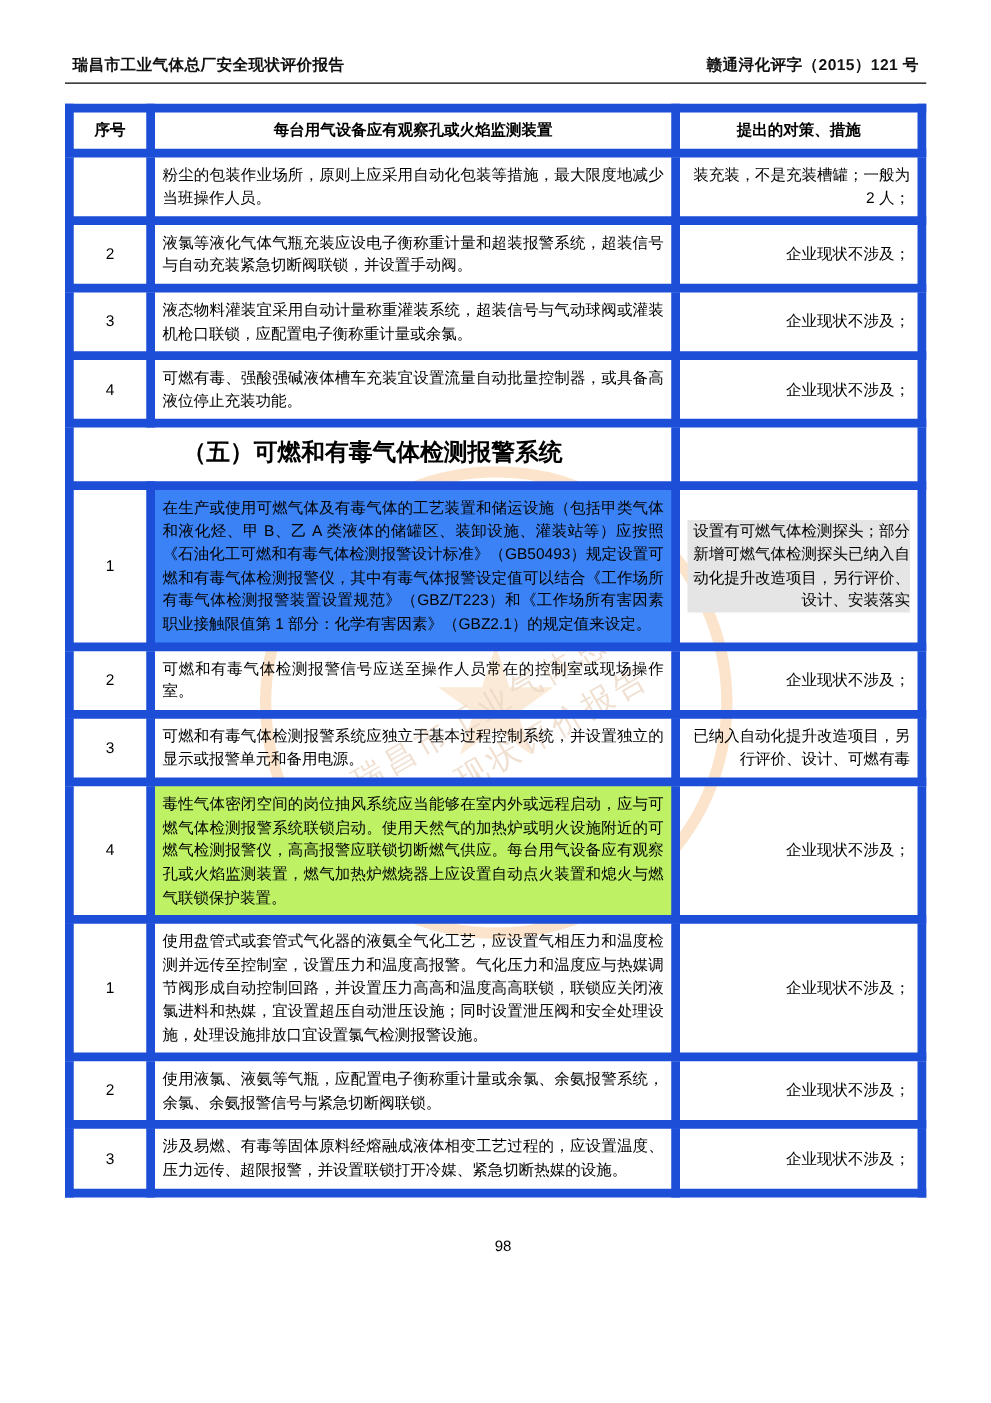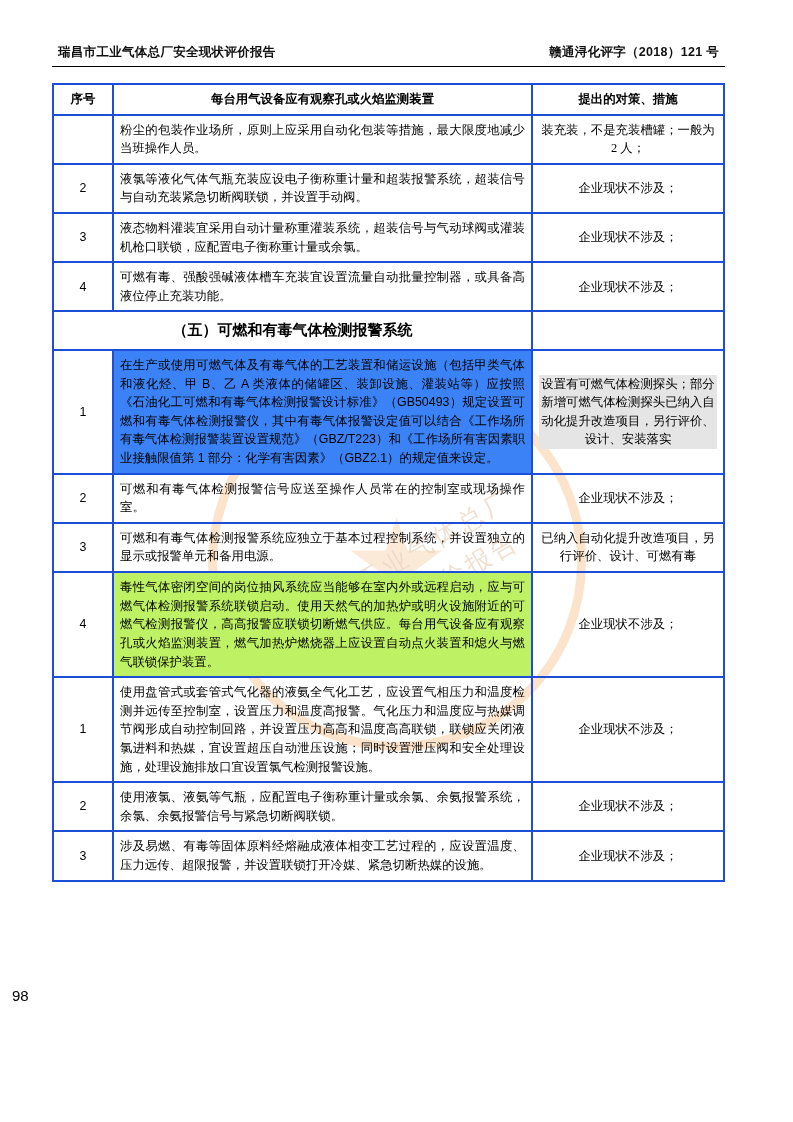--- a/index.html
+++ b/index.html
@@ -13,21 +13,21 @@
     font-family: "Liberation Sans", "DejaVu Sans", sans-serif;
     color: #000000;
     position: relative;
     overflow: hidden;
   }
   .page {
     position: relative;
     width: 793px;
     height: 1044px;
     box-sizing: border-box;
-    padding: 44px 68px 0 52px;
+    padding: 44px 52px 0 52px;
   }
   
   .header {
     display: flex;
     justify-content: space-between;
     align-items: flex-end;
     font-size: 12.5px;
     font-weight: bold;
     letter-spacing: 0.3px;
     padding: 0 6px 5px 6px;
@@ -96,21 +96,21 @@
   
   table.main {
     width: 100%;
     border-collapse: collapse;
     table-layout: fixed;
     position: relative;
     z-index: 2;
     background: transparent;
   }
   table.main td, table.main th {
-    border: 2px solid #1d4ed8;
+    border: 7px solid #1d4ed8;
     vertical-align: middle;
     padding: 5px 6px;
     font-size: 12.4px;
     line-height: 1.5;
   }
   th.col-no { width: 46px; }
   th.col-body { width: auto; }
   th.col-meas { width: 178px; }
   thead th {
     text-align: center;
@@ -120,53 +120,52 @@
   }
   td.no {
     text-align: center;
     font-size: 12.5px;
   }
   td.body {
     text-align: justify;
     text-justify: inter-ideograph;
   }
   td.meas {
-    text-align: center;
+    text-align: right;
     vertical-align: middle;
-    font-family: Liberation Serif, serif;
   }
   tr.section td {
     text-align: center;
     font-weight: bold;
-    font-size: 15px;
+    font-size: 19px;
     padding: 7px 4px;
   }
   
   .hl-orange { background: #bef264; }
   .hl-yellow { background: #3b82f6; }
   .meas-hl { background: #e5e5e5; display: block; }
   
   .footer {
     position: absolute;
     left: 12px;
     right: 0;
     bottom: 40px;
-    text-align: left;
-    font-size: 15px;
+    text-align: center;
+    font-size: 12px;
     color: #000;
   }
 </style>
 </head>
 <body>
 
 <div class="page">
 
   <div class="header">
     <div>瑞昌市工业气体总厂安全现状评价报告</div>
-    <div>赣通浔化评字（2018）121 号</div>
+    <div>赣通浔化评字（2015）121 号</div>
   </div>
   <div class="header-rule"></div>
 
   <div class="watermark">
     <div class="wm-ring"></div>
     <div class="wm-star">★</div>
     <div class="wm-text">瑞昌市工业气体总厂</div>
     <div class="wm-text2">安全现状评价报告</div>
   </div>
 

